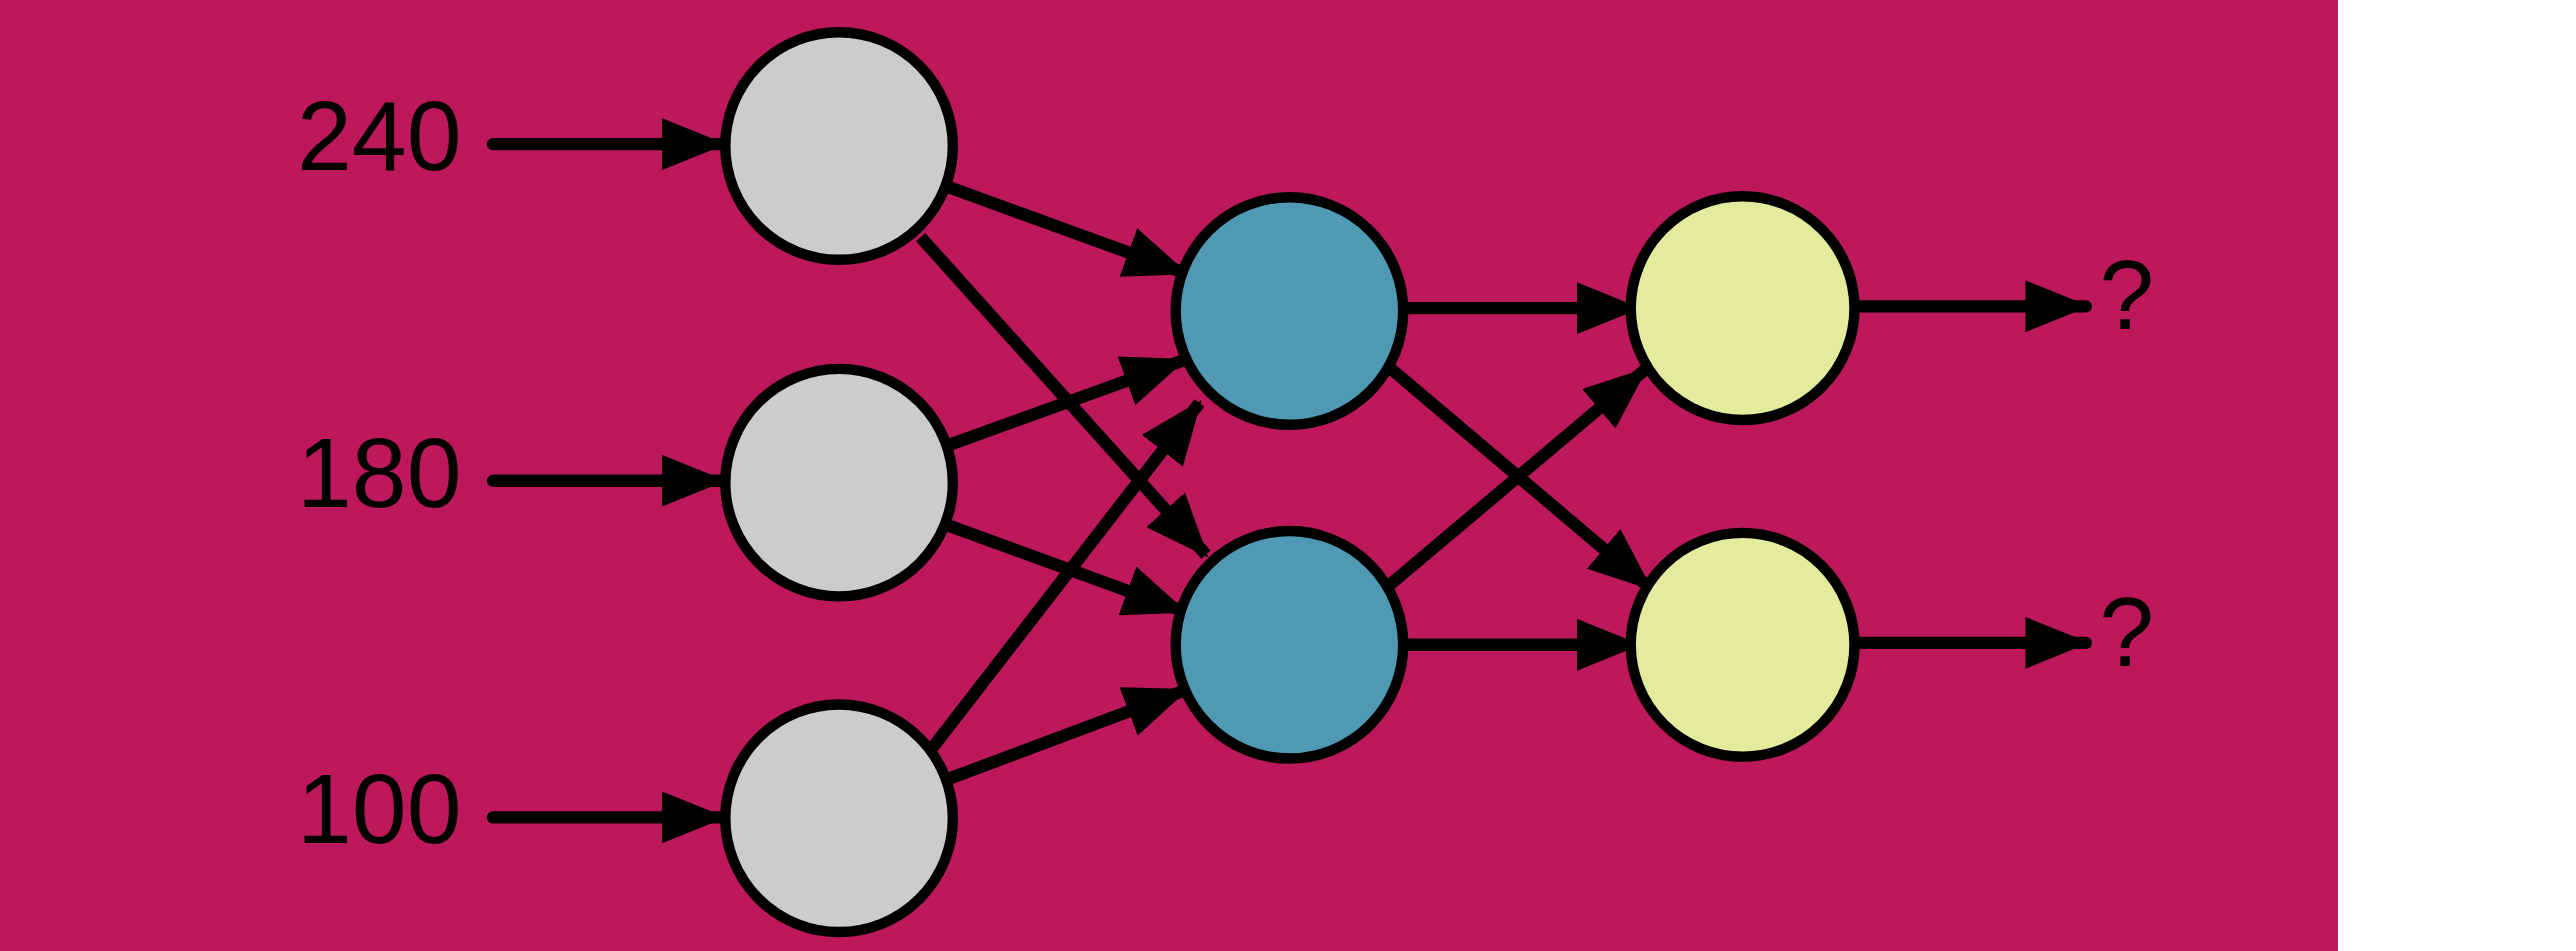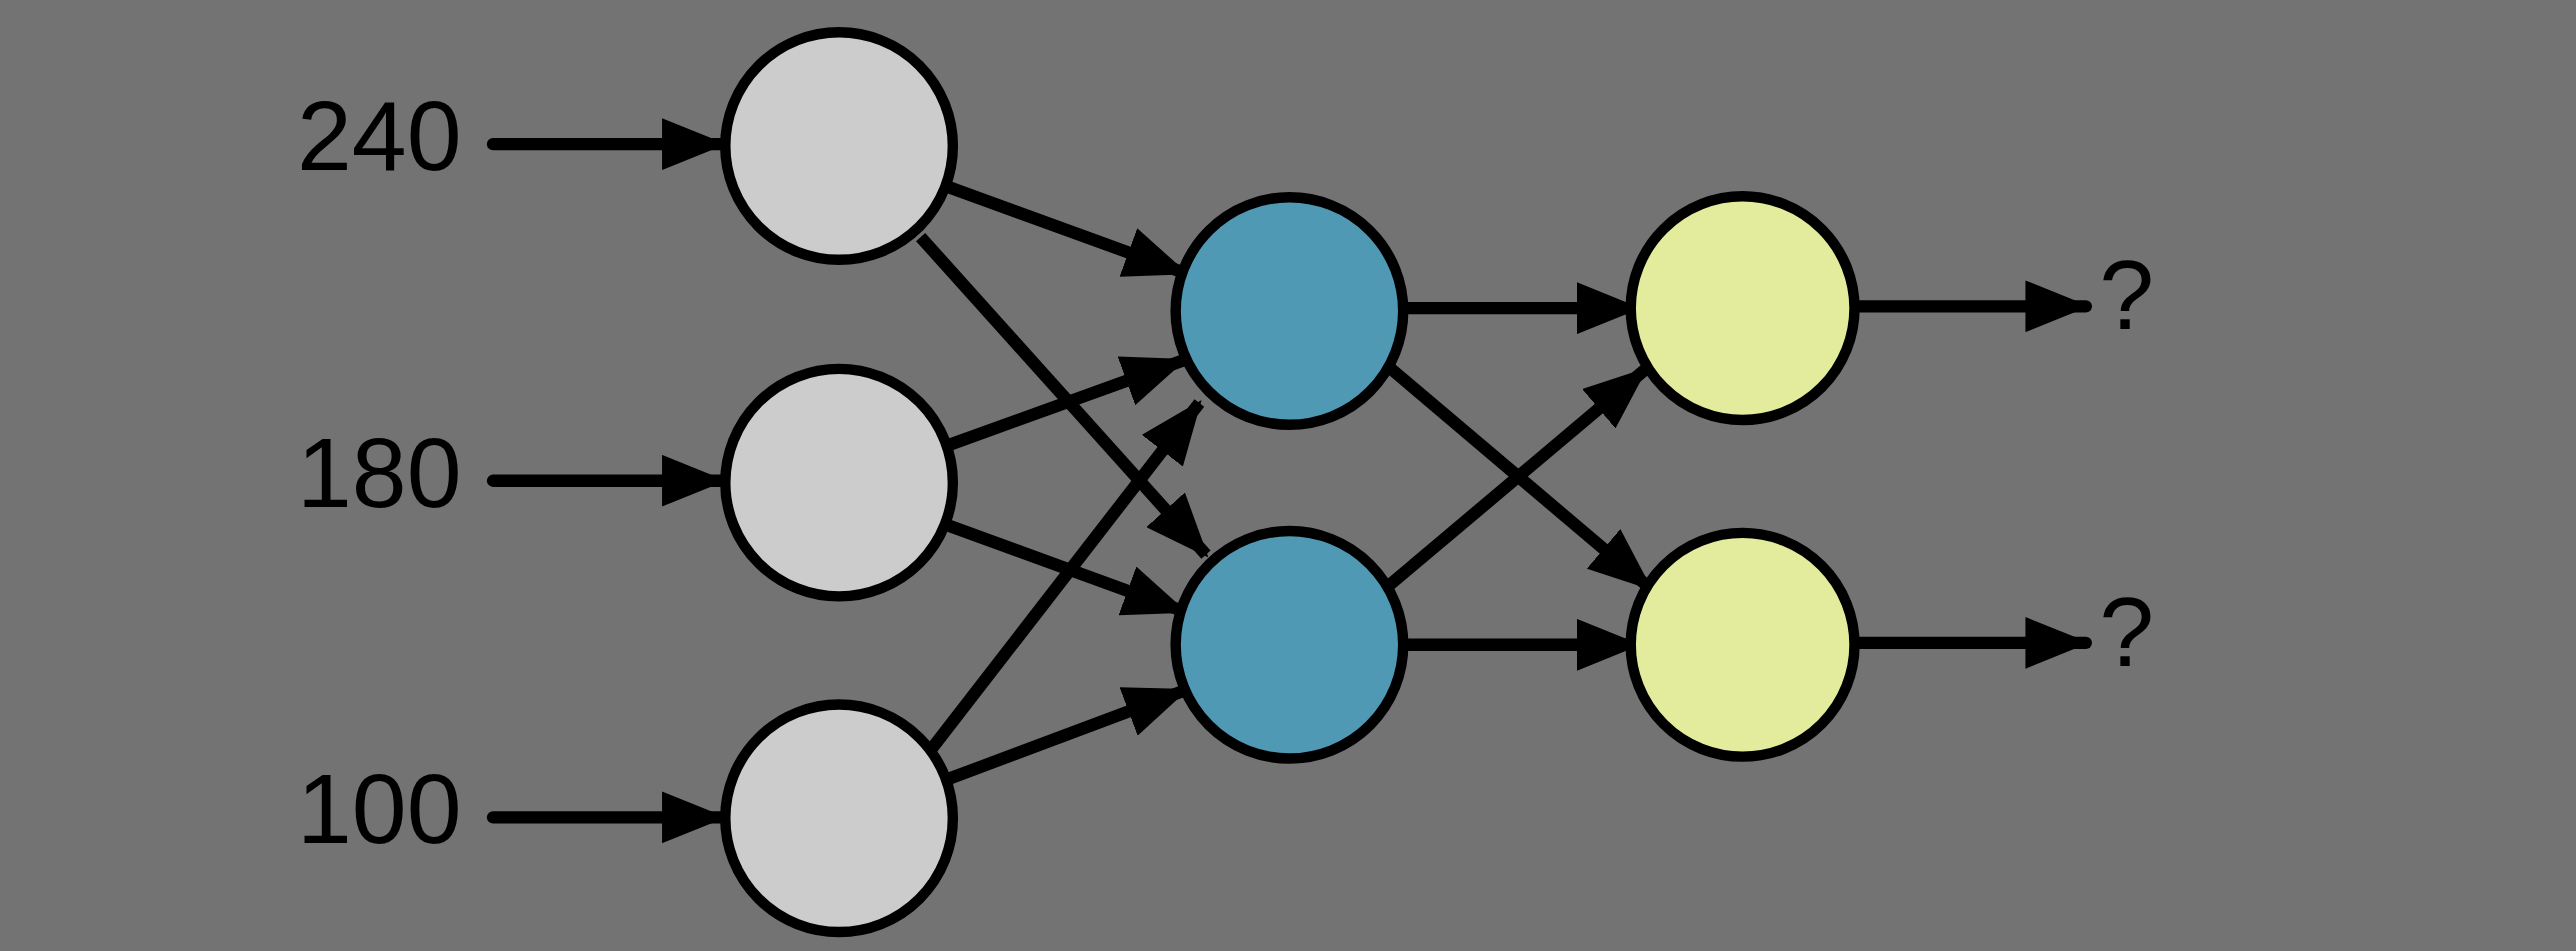--- a/index.html
+++ b/index.html
@@ -5,23 +5,23 @@
   html, body {
     margin: 0;
     padding: 0;
     background: #ffffff;
   }
   body {
     font-family: "Liberation Sans", sans-serif;
   }
   #canvas-wrap {
     position: relative;
-    width: 2576px;
+    width: 2338px;
     height: 952px;
-    background: #737373;
+    background: #be185d;
     overflow: hidden;
   }
   #net-svg {
     position: absolute;
     left: 0;
     top: 0;
     width: 2576px;
     height: 952px;
     display: block;
   }

